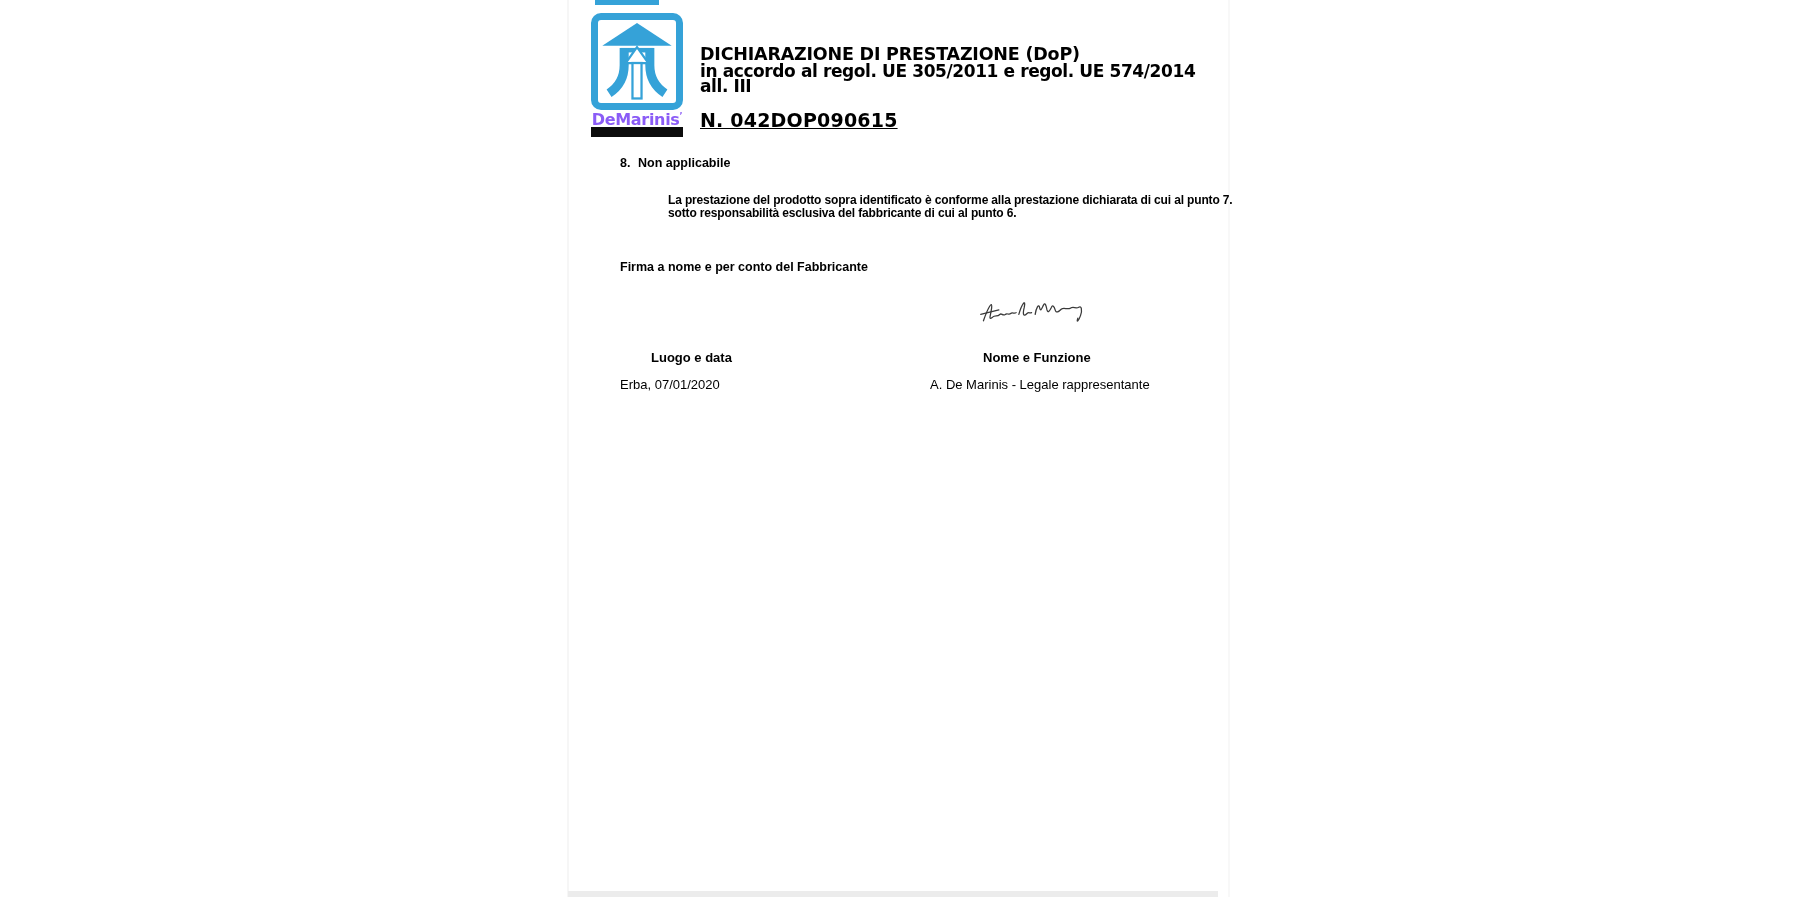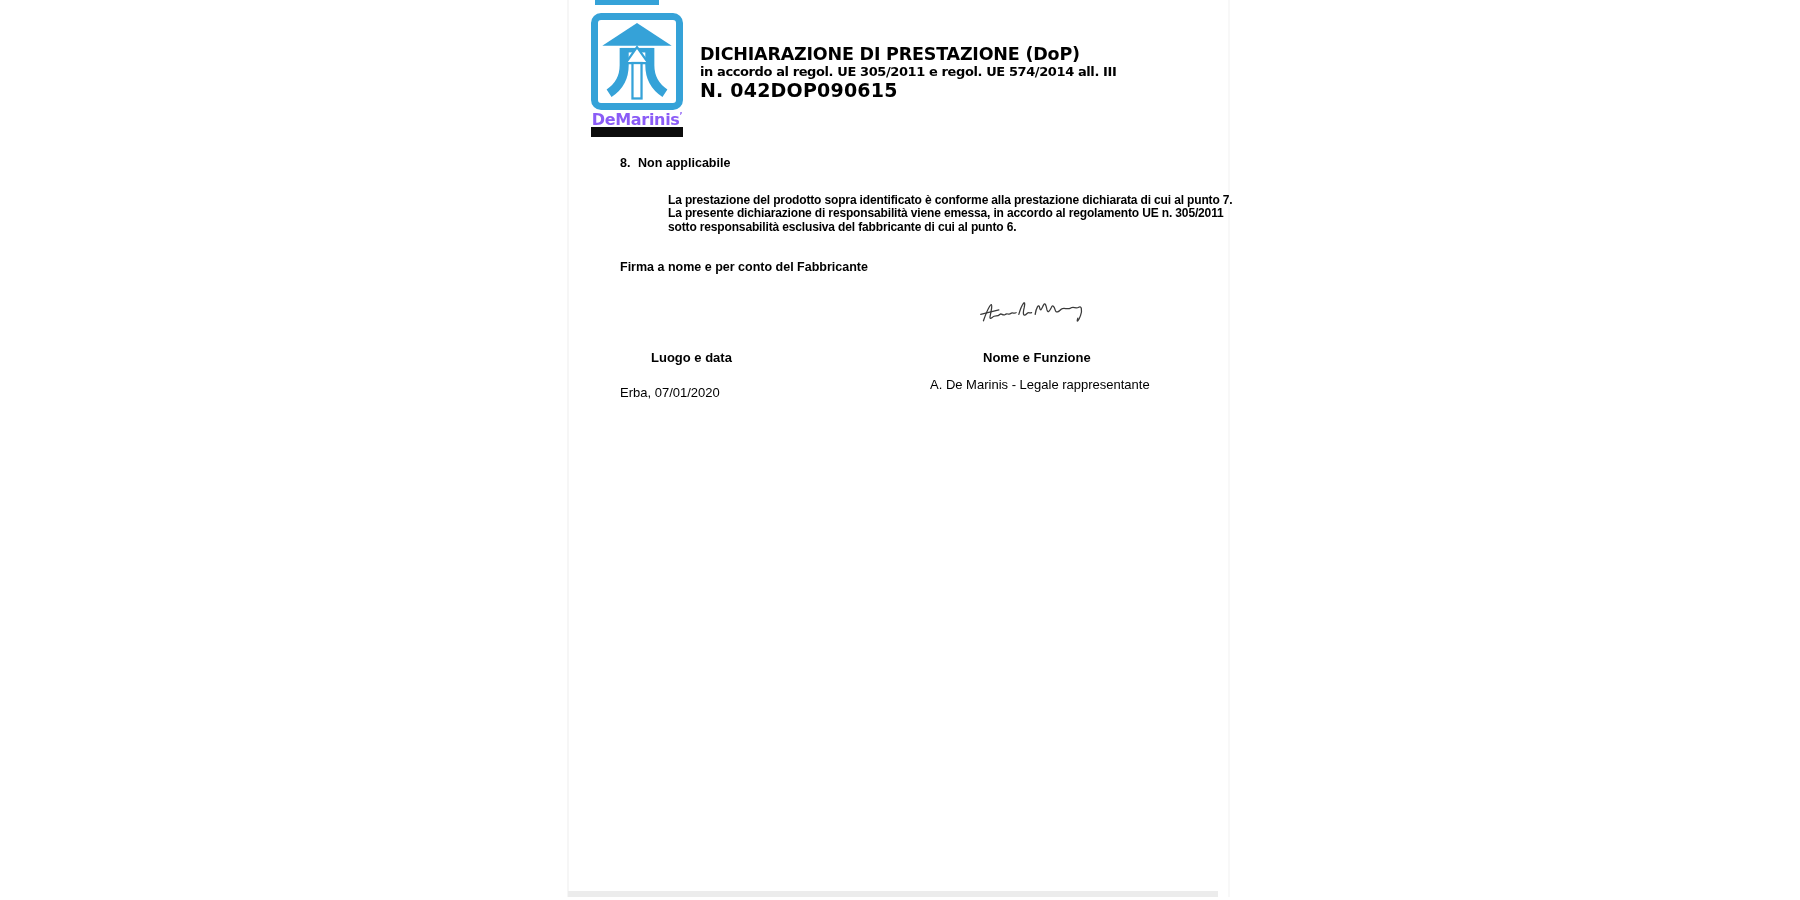--- a/index.html
+++ b/index.html
@@ -31,38 +31,38 @@
   }
   .logo-wordmark sup{font-size:8px;}
   .logo-blackbar{position:absolute;left:591px;top:127px;width:92px;height:10px;background:#0c0c0c;}
 
   
   .header-block{
     position:absolute;left:700px;top:44px;width:497px;
     text-align:left;font-family:"DejaVu Sans", sans-serif;
   }
   .doc-title{font-size:17.5px;font-weight:bold;line-height:20px;letter-spacing:-0.2px;}
-  .doc-subtitle{font-size:13px;font-weight:bold;line-height:15px;letter-spacing:-0.4px;}
-  .doc-number{font-size:19px;font-weight:bold;line-height:21px;margin-top:1px;letter-spacing:0.2px;}
+  .doc-subtitle{font-size:17px;font-weight:bold;line-height:15px;letter-spacing:-0.4px;}
+  .doc-number{font-size:19px;font-weight:bold;line-height:21px;margin-top:16px;letter-spacing:0.2px;text-decoration:underline;}
 
   
   .point8{position:absolute;left:620px;top:156px;font-size:12.5px;font-weight:bold;}
   .point8 .pt-num{display:inline-block;width:18px;}
   .paragraph{
     position:absolute;left:620px;top:194px;width:580px;
     font-size:12px;font-weight:bold;letter-spacing:-0.15px;
   }
   .paragraph div{line-height:13.4px;white-space:nowrap;padding-left:48px;}
   .firma-caption{position:absolute;left:620px;top:260px;font-size:12.5px;font-weight:bold;}
 
   .signature{position:absolute;left:978px;top:286px;width:118px;height:46px;}
 
   .label-luogo{position:absolute;left:620px;top:350px;font-size:13px;font-weight:bold;margin-left:31px;}
   .label-nome{position:absolute;left:983px;top:350px;font-size:13px;font-weight:bold;}
-  .value-luogo{position:absolute;left:620px;top:377px;font-size:13px;margin-top:8px;}
+  .value-luogo{position:absolute;left:620px;top:377px;font-size:13px;}
   .value-nome{position:absolute;left:930px;top:377px;font-size:13px;text-align:right;}
 </style>
 </head>
 <body>
 
 <div class="canvas">
 
   <div class="page-edge-left"></div>
   <div class="page-edge-right"></div>
   <div class="page-edge-bottom"></div>
@@ -90,21 +90,20 @@
     <div class="doc-subtitle">in accordo al regol. UE 305/2011 e regol. UE 574/2014 all. III</div>
     <div class="doc-number">N. 042DOP090615</div>
   </div>
 
   <div class="point8">
     <span class="pt-num">8.</span><span>Non applicabile</span>
   </div>
 
   <div class="paragraph">
     <div>La prestazione del prodotto sopra identificato è conforme alla prestazione dichiarata di cui al punto 7.</div>
-    <div>La presente dichiarazione di responsabilità viene emessa, in accordo al regolamento UE n. 305/2011</div>
     <div>sotto responsabilità esclusiva del fabbricante di cui al punto 6.</div>
   </div>
 
   <div class="firma-caption">Firma a nome e per conto del Fabbricante</div>
 
   <svg class="signature" viewBox="0 0 130 50">
     <g fill="none" stroke="#3a3a3a" stroke-width="1.4" stroke-linecap="round">
       <path d="M6,38 C10,26 16,14 15,24 C14,32 11,38 16,34 C19,31 21,34 24,31 C26,29 27,33 30,31 C32,29 34,32 36,30 C38,28 40,31 42,29"></path>
       <path d="M3,31 L23,26"></path>
       <path d="M45,31 C48,20 53,13 51,23 C49,31 50,34 54,30 C56,28 57,30 59,29"></path>

